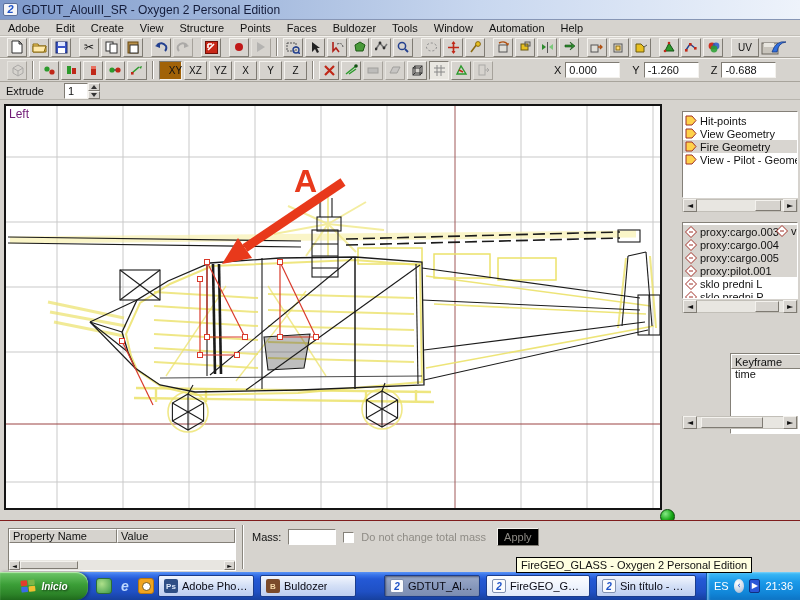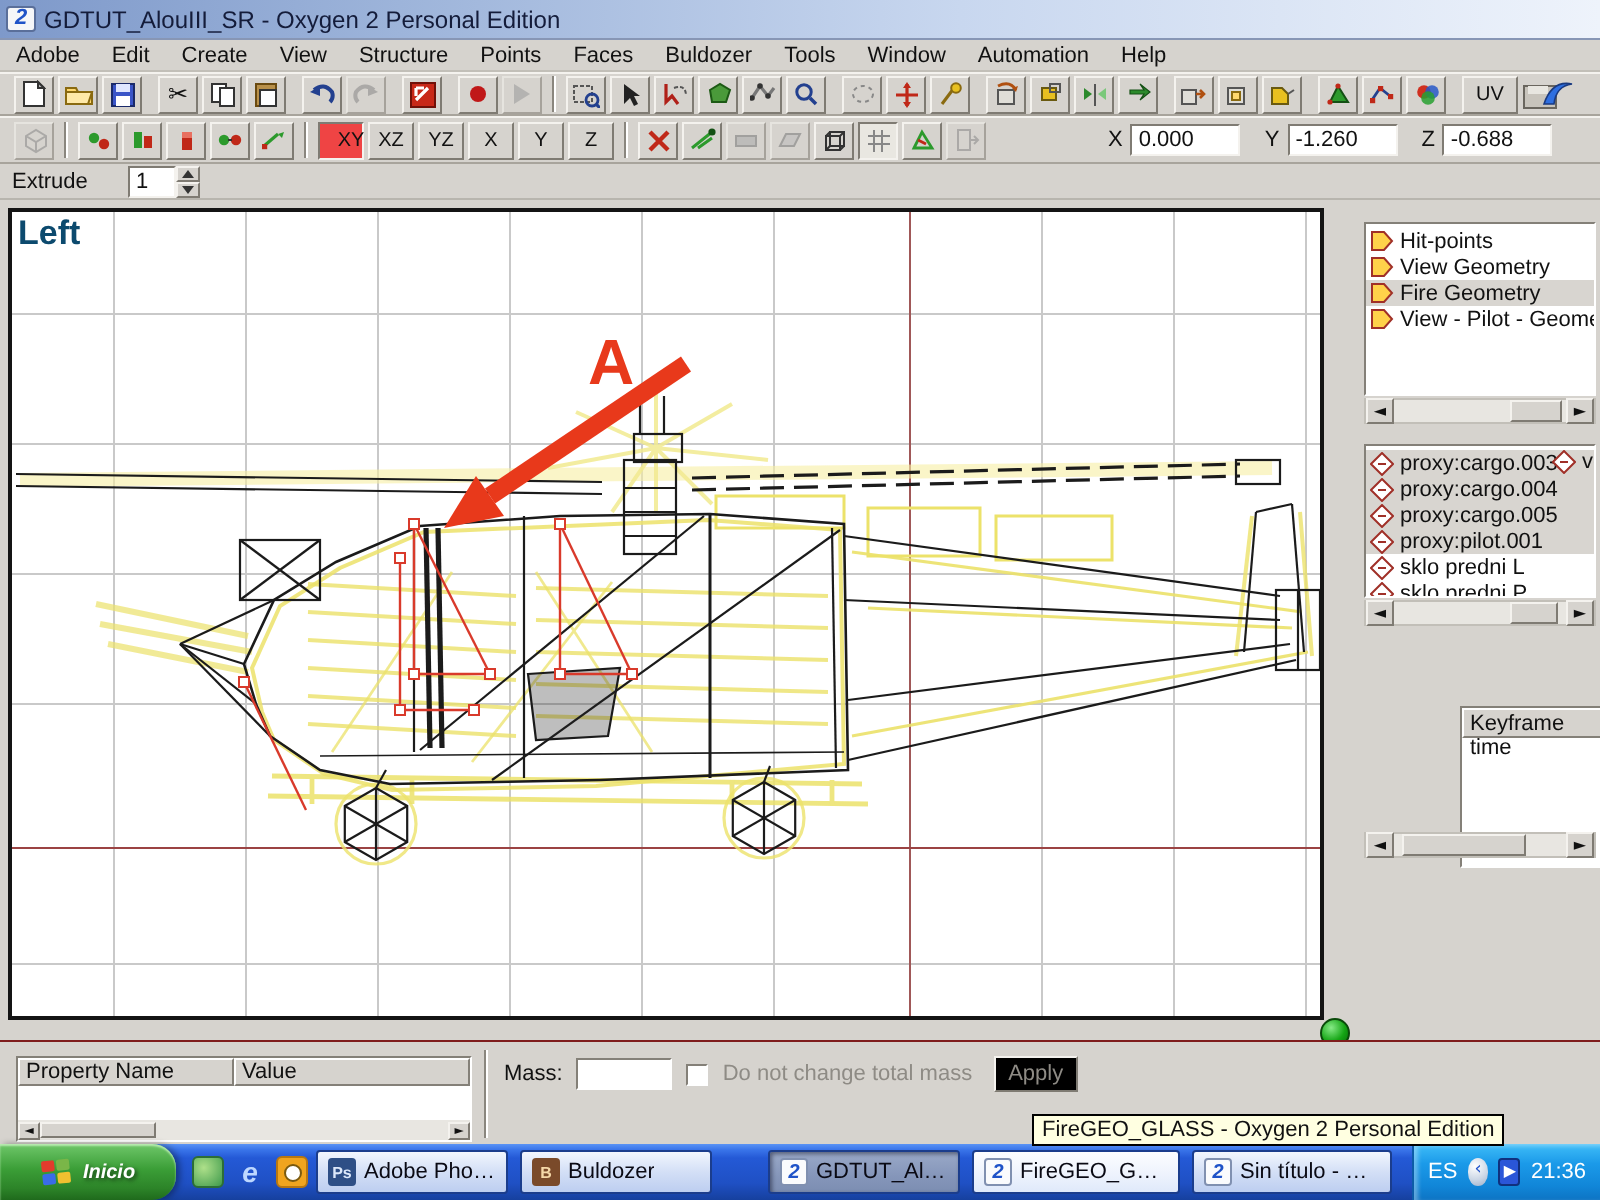--- a/index.html
+++ b/index.html
@@ -28,42 +28,42 @@
   .tbtn { width:20px; height:19px; margin:0 1px; background:#d6d3ce; display:flex; align-items:center; justify-content:center;
     border:1px solid; border-color:#f4f2ee #7f7b73 #7f7b73 #f4f2ee; flex:0 0 auto; overflow:hidden; }
   .tbtn.pressed { border-color:#7f7b73 #f4f2ee #f4f2ee #7f7b73; background:#e9e7e1; }
   .tbtn.disabled { opacity:.55; }
   .tbtn.wide { width:28px; }
   .tsep { width:2px; height:18px; border-left:1px solid #8a867e; border-right:1px solid #ffffff; margin:0 4px; flex:0 0 auto; }
   .tgap { width:6px; flex:0 0 auto; }
   .glyph { font-family:"DejaVu Sans", sans-serif; font-size:12px; line-height:12px; }
   .planebtn { width:23px; height:19px; margin:0 1px; font-size:10px; display:flex; align-items:center; justify-content:center;
     border:1px solid; border-color:#f4f2ee #7f7b73 #7f7b73 #f4f2ee; background:#d6d3ce; flex:0 0 auto; }
-  .planebtn.pressed { border-color:#7f7b73 #f4f2ee #f4f2ee #7f7b73; background:#ef4444;padding-left:10px; }
+  .planebtn.pressed { border-color:#7f7b73 #f4f2ee #f4f2ee #7f7b73; background:#a16207;padding-left:10px; }
   .coord-group { display:flex; align-items:center; margin-left:14px; }
   .coord-label { padding:0 4px; font-size:11px; }
   .coord-field { width:55px; height:16px; background:#fff; border:1px solid; border-color:#7f7b73 #f4f2ee #f4f2ee #7f7b73;
     padding:1px 3px; font-size:11px; line-height:12px; }
 
   
   .extruderow { position:absolute; left:0; top:82px; width:800px; height:18px; background:#d6d3ce;
     display:flex; align-items:center; border-bottom:1px solid #b8b5ae; }
   .extrude-label { margin-left:6px; width:58px; }
   .spinbox { display:flex; align-items:stretch; height:16px; }
   .spin-value { width:24px; background:#fff; border:1px solid; border-color:#7f7b73 #f4f2ee #f4f2ee #7f7b73; padding:1px 3px; }
   .spin-arrows { display:flex; flex-direction:column; width:12px; }
   .spin-up,.spin-down { flex:1; background:#d6d3ce; border:1px solid; border-color:#f4f2ee #7f7b73 #7f7b73 #f4f2ee;
     display:flex; align-items:center; justify-content:center; }
   .tri-up { width:0; height:0; border-left:3px solid transparent; border-right:3px solid transparent; border-bottom:4px solid #333; }
   .tri-down { width:0; height:0; border-left:3px solid transparent; border-right:3px solid transparent; border-top:4px solid #333; }
 
   
   .viewport { position:absolute; left:4px; top:104px; width:658px; height:406px; background:#fff; border:2px solid #141414; }
   .viewport svg { position:absolute; left:0; top:0; }
-  .view-label { position:absolute; left:3px; top:1px; font-weight:bold; font-size:17px; color:#0c4a6e; z-index:5; }
+  .view-label { position:absolute; left:3px; top:1px; font-weight:normal; font-size:12px; color:#701a75; z-index:5; }
 
   .green-led { position:absolute; left:660px; top:509px; width:15px; height:15px; border-radius:50%;
     background:radial-gradient(circle at 35% 30%, #86ea86, #14a514 55%, #076807); border:1px solid #0a4a0a; }
 
   
   .rpanel-box { position:absolute; background:#fff; border:1px solid; border-color:#848078 #ffffff #ffffff #848078; overflow:hidden; }
   .lodbox { left:682px; top:111px; width:116px; height:87px; padding-top:2px; }
   .list-row { display:flex; align-items:center; height:13px; padding-left:2px; gap:3px; white-space:nowrap; }
   .list-row.selected { background:#d8d5d0; }
   .hscroll { position:absolute; height:13px; background:#e8e6e1; border:1px solid #c2bfb8; display:flex; align-items:center; }

